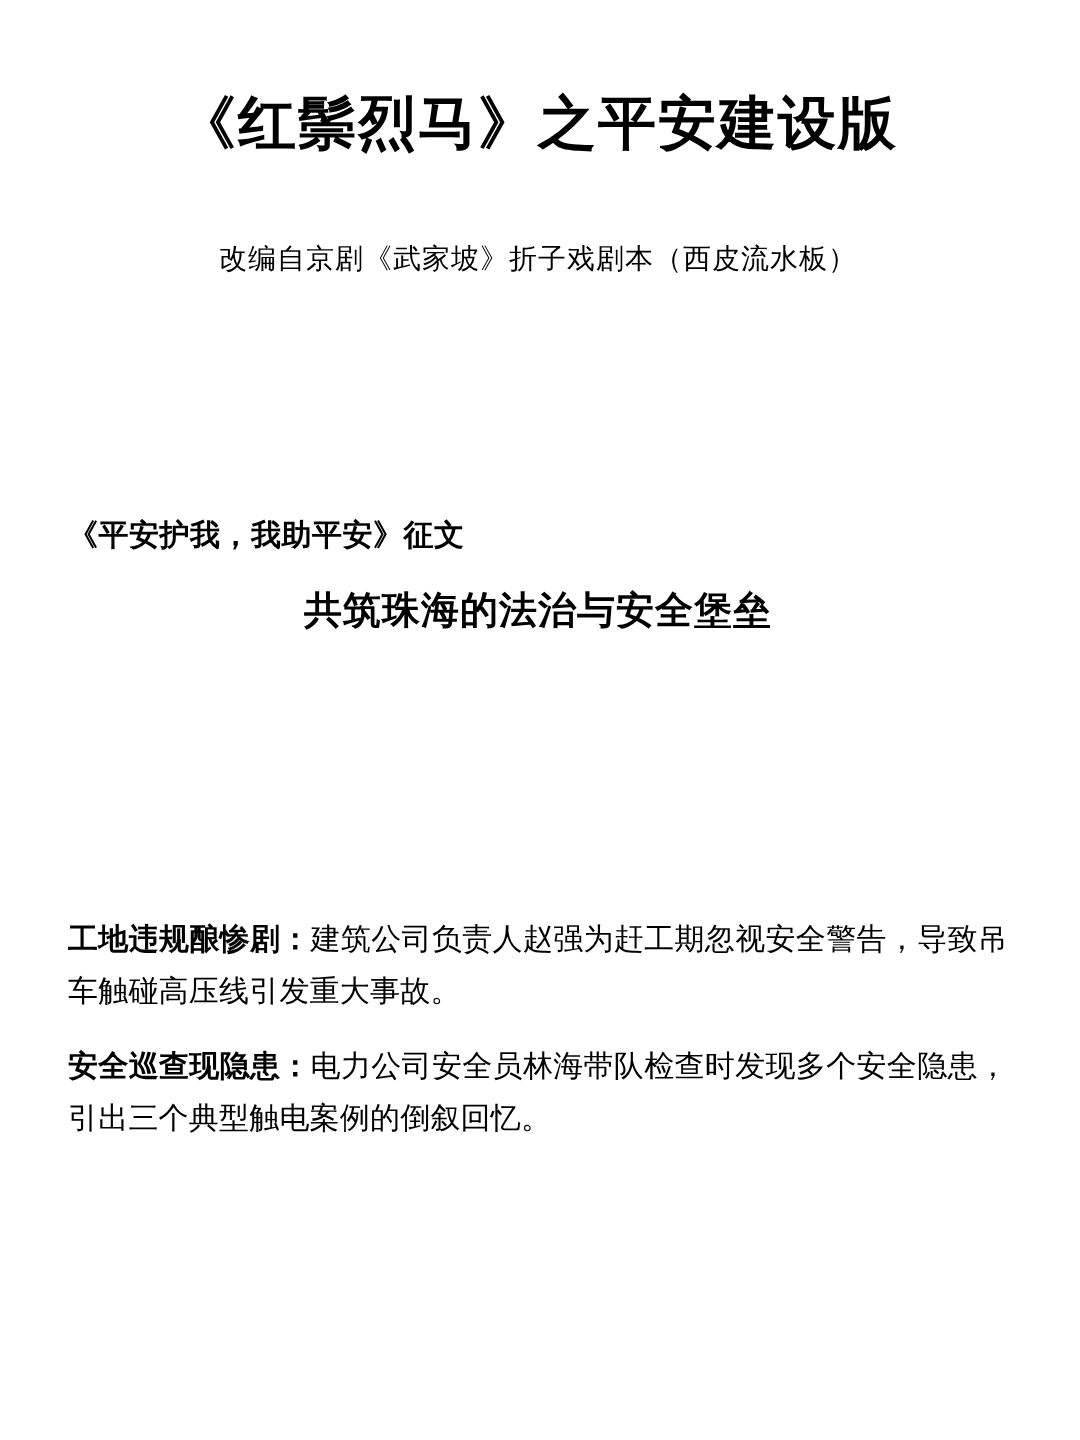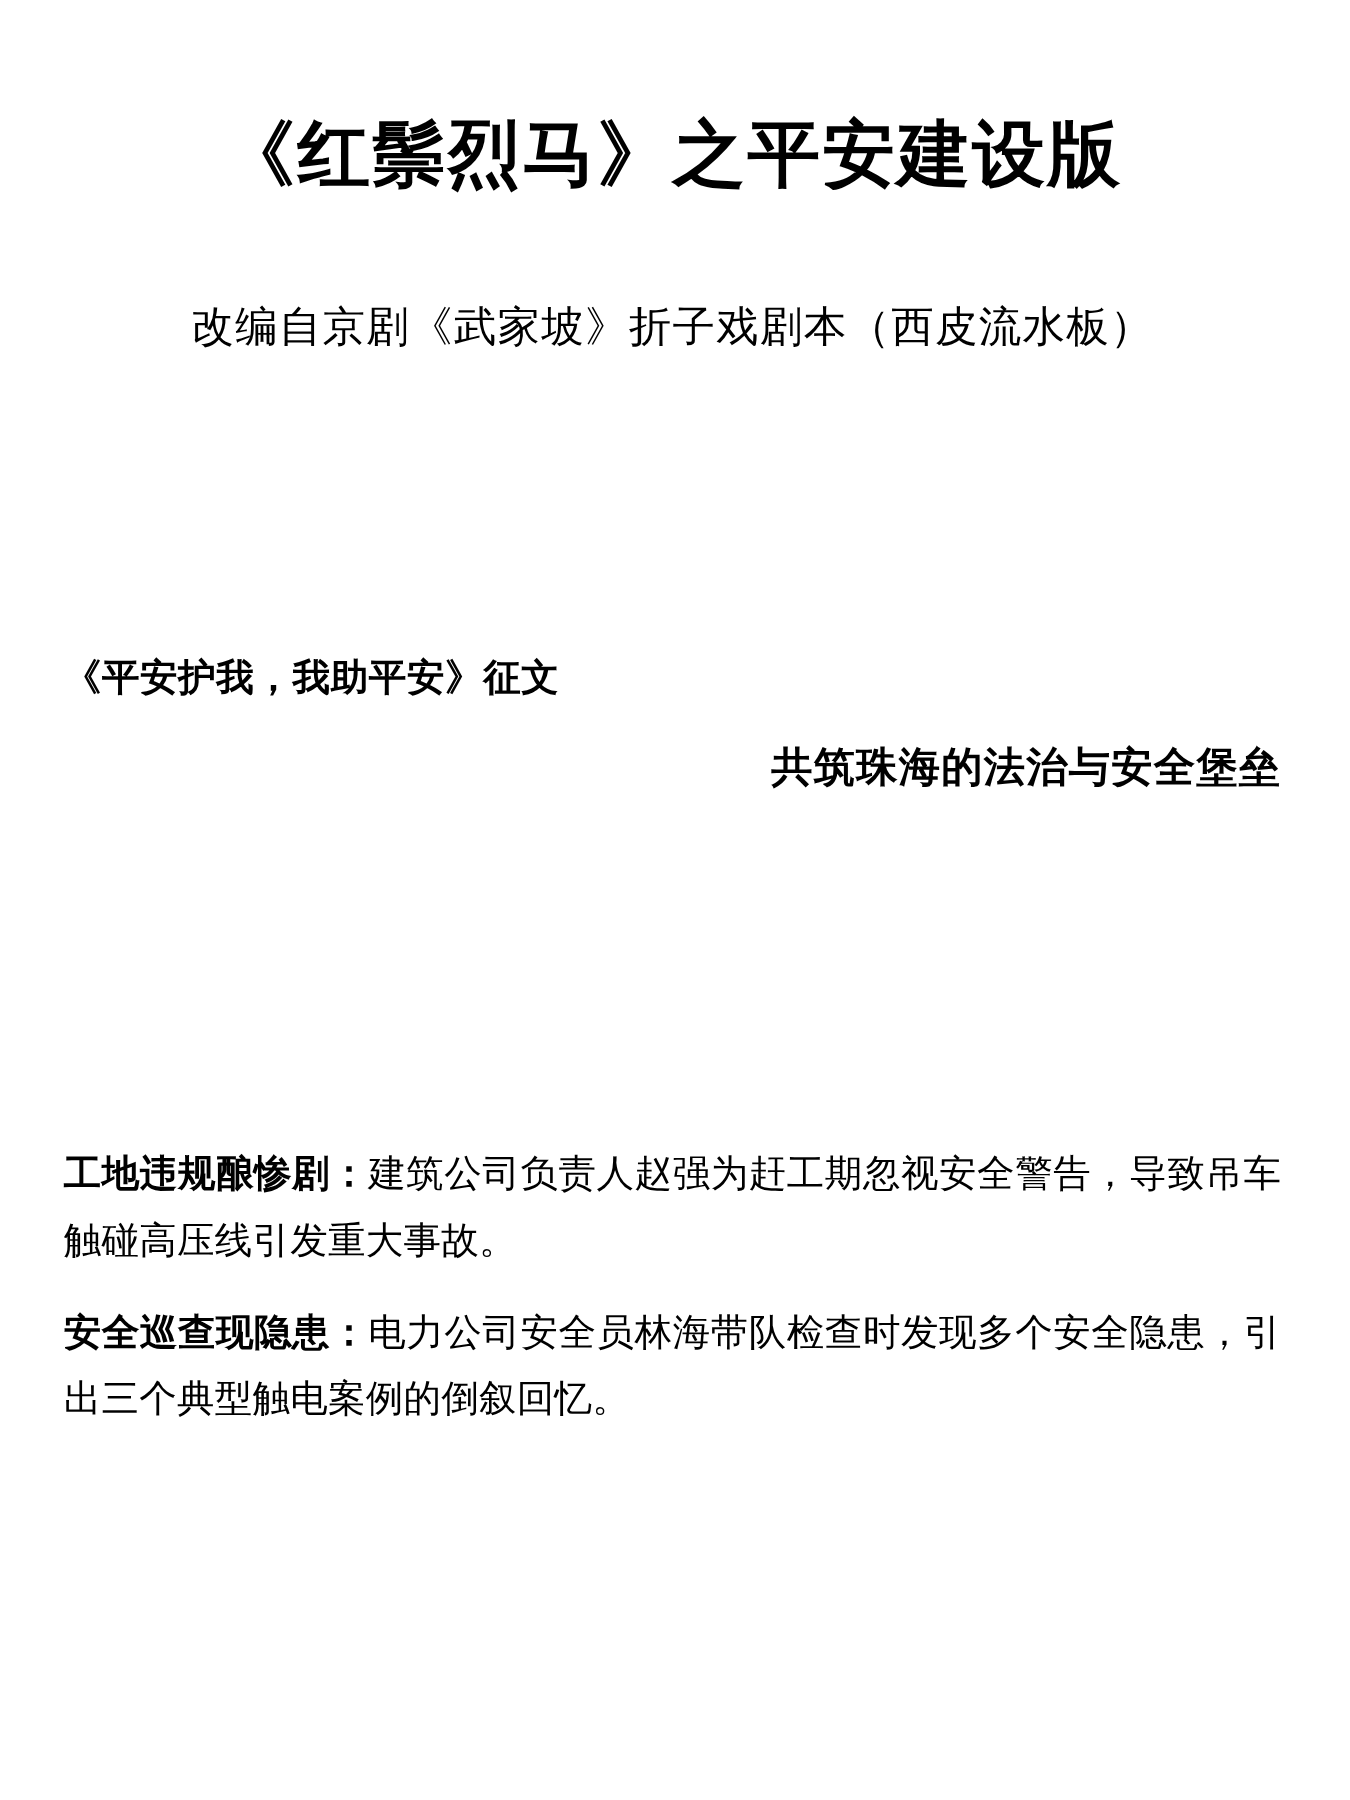--- a/index.html
+++ b/index.html
@@ -12,55 +12,55 @@
     height: 1440px;
     font-family: "Liberation Serif", "DejaVu Serif", serif;
     color: #000000;
     overflow: hidden;
   }
   .page {
     position: relative;
     width: 1076px;
     height: 1440px;
     box-sizing: border-box;
-    padding: 0 51px;
+    padding: 0 68px;
   }
   .doc-title {
     margin: 0;
     padding-top: 88px;
     text-align: center;
     font-size: 58px;
     font-weight: bold;
     letter-spacing: 2px;
     line-height: 1.25;
     font-family: "Liberation Serif", "DejaVu Serif", serif;
   }
   .doc-subtitle {
     margin: 0;
     padding-top: 78px;
     text-align: center;
-    font-size: 34px;
+    font-size: 28px;
     font-weight: normal;
     letter-spacing: 1px;
     line-height: 1.4;
   }
   .section-essay {
     margin: 0;
     padding-top: 236px;
     text-align: left;
     font-size: 30px;
     line-height: 1.4;
     letter-spacing: 0.5px;
     font-weight: bold;
   }
   .section-heading {
     margin: 0;
     padding-top: 28px;
-    text-align: right;
-    font-size: 33px;
+    text-align: center;
+    font-size: 38px;
     font-weight: bold;
     letter-spacing: 1px;
     line-height: 1.4;
   }
   .synopsis-block {
     padding-top: 254px;
   }
   .synopsis-title {
     margin: 0;
     font-size: 31px;

